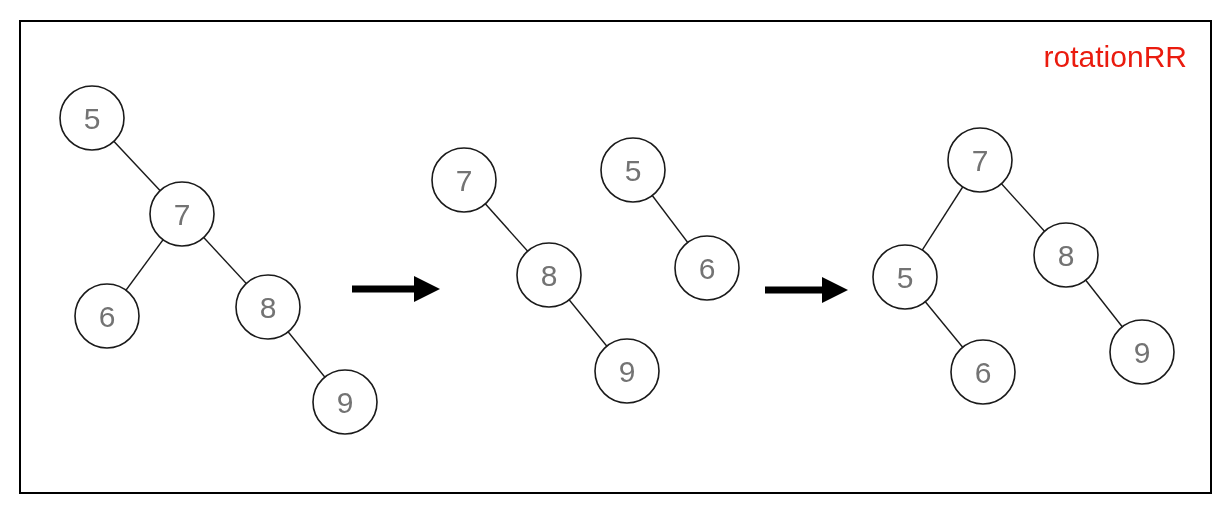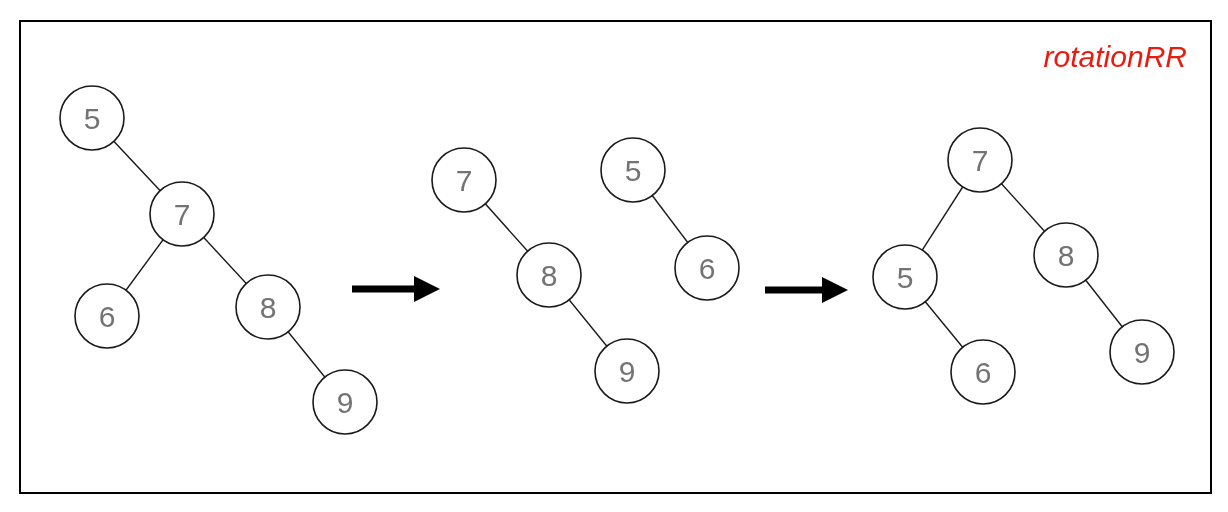--- a/index.html
+++ b/index.html
@@ -22,21 +22,20 @@
     background: #ffffff;
   }
   .title {
     position: absolute;
     top: 42px;
     right: 41px;
     font-size: 30px;
     line-height: 1;
     color: #ea1b0e;
     letter-spacing: 0px;
-    font-style: italic;
   }
   #diagram-svg {
     position: absolute;
     left: 0;
     top: 0;
   }
   #diagram-svg text {
     font-family: "Liberation Sans", sans-serif;
   }
 </style>

